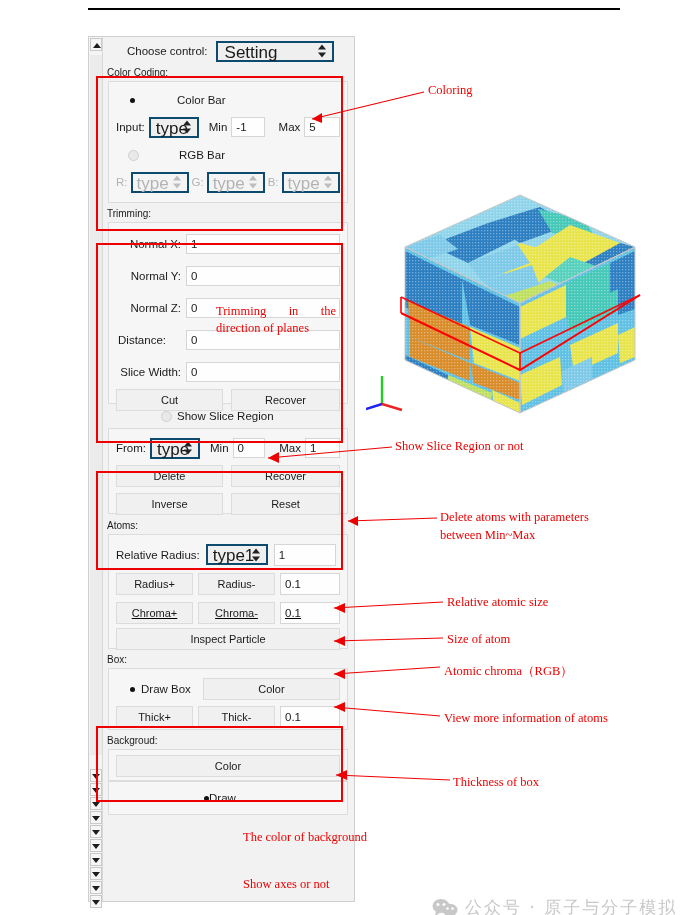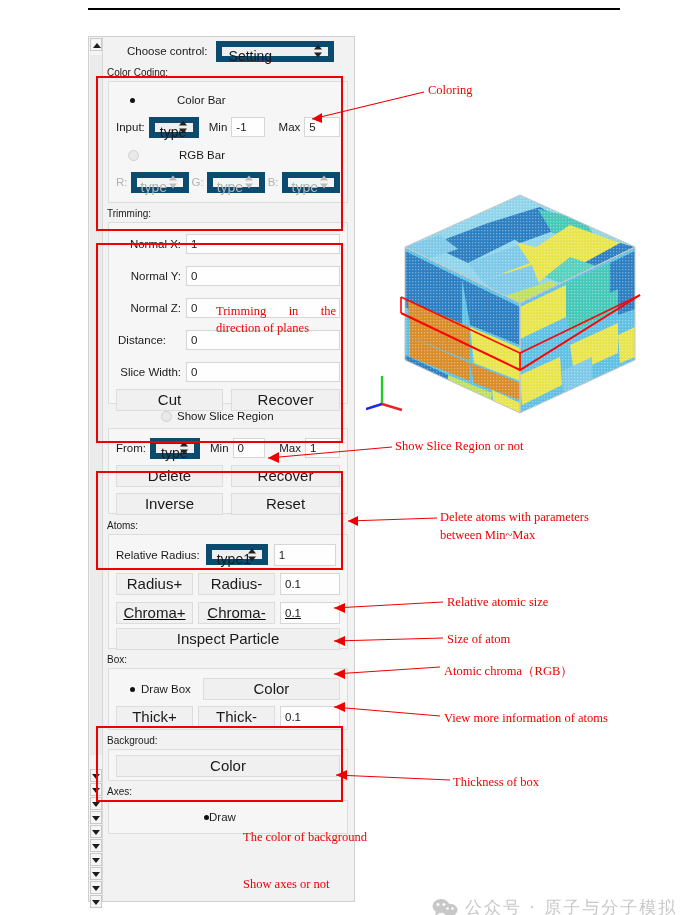--- a/index.html
+++ b/index.html
@@ -76,26 +76,26 @@
 
   .tfield {
     background: #fefefe; border: 1px solid #d6d6d6;
     height: 20px; line-height: 19px;
     font-size: 11.5px; color: #1a1a1a;
     padding: 0 4px; overflow:hidden; white-space:nowrap;
   }
   .btn {
     background: #f0f0f0; border: 1px solid #dcdcdc;
     height: 22px; line-height: 20px; text-align: center;
-    font-size: 15px; color: #1a1a1a; white-space: nowrap;
+    font-size: 11px; color: #1a1a1a; white-space: nowrap;
   }
   .combo {
-    background: #efefef; border: 6px solid #0c4a6e;
+    background: #efefef; border: 2px solid #0c4a6e;
     height: 21px; line-height: 19px;
-    font-size: 14px; color: #1a1a1a;
+    font-size: 17px; color: #1a1a1a;
     padding: 0 20px 0 7px; position: relative; white-space: nowrap;
   }
   .combo.dim { color:#b3b3b3; background:#f4f4f4; }
   .combo .updn {
     position:absolute; right:5px; top:50%; transform:translateY(-50%);
     width:9px; height:13px;
   }
   .combo .updn i {
     position:absolute; left:0; width:0; height:0; display:block;
     border-left:4.5px solid transparent; border-right:4.5px solid transparent;
@@ -425,21 +425,20 @@
           <div class="btn" style="width:80px;">Thick-</div>
           <div class="tfield" style="width:62px; height:22px; line-height:21px;">0.1</div>
         </div>
       </div>
 
       <div class="sec-label" style="margin-top:3px;">Backgroud:</div>
       <div class="group" style="height:32px; padding:5px 7px;">
         <div class="btn" style="width:100%;">Color</div>
       </div>
 
-      <div class="sec-label" style="margin-top:3px;">Axes:</div>
       <div class="group" style="height:34px;">
         <div class="row" style="height:22px; padding-left:88px;">
           <span class="dot"></span>
           <span class="lbl">Draw</span>
         </div>
       </div>
 
     </div>
   </div>
 

